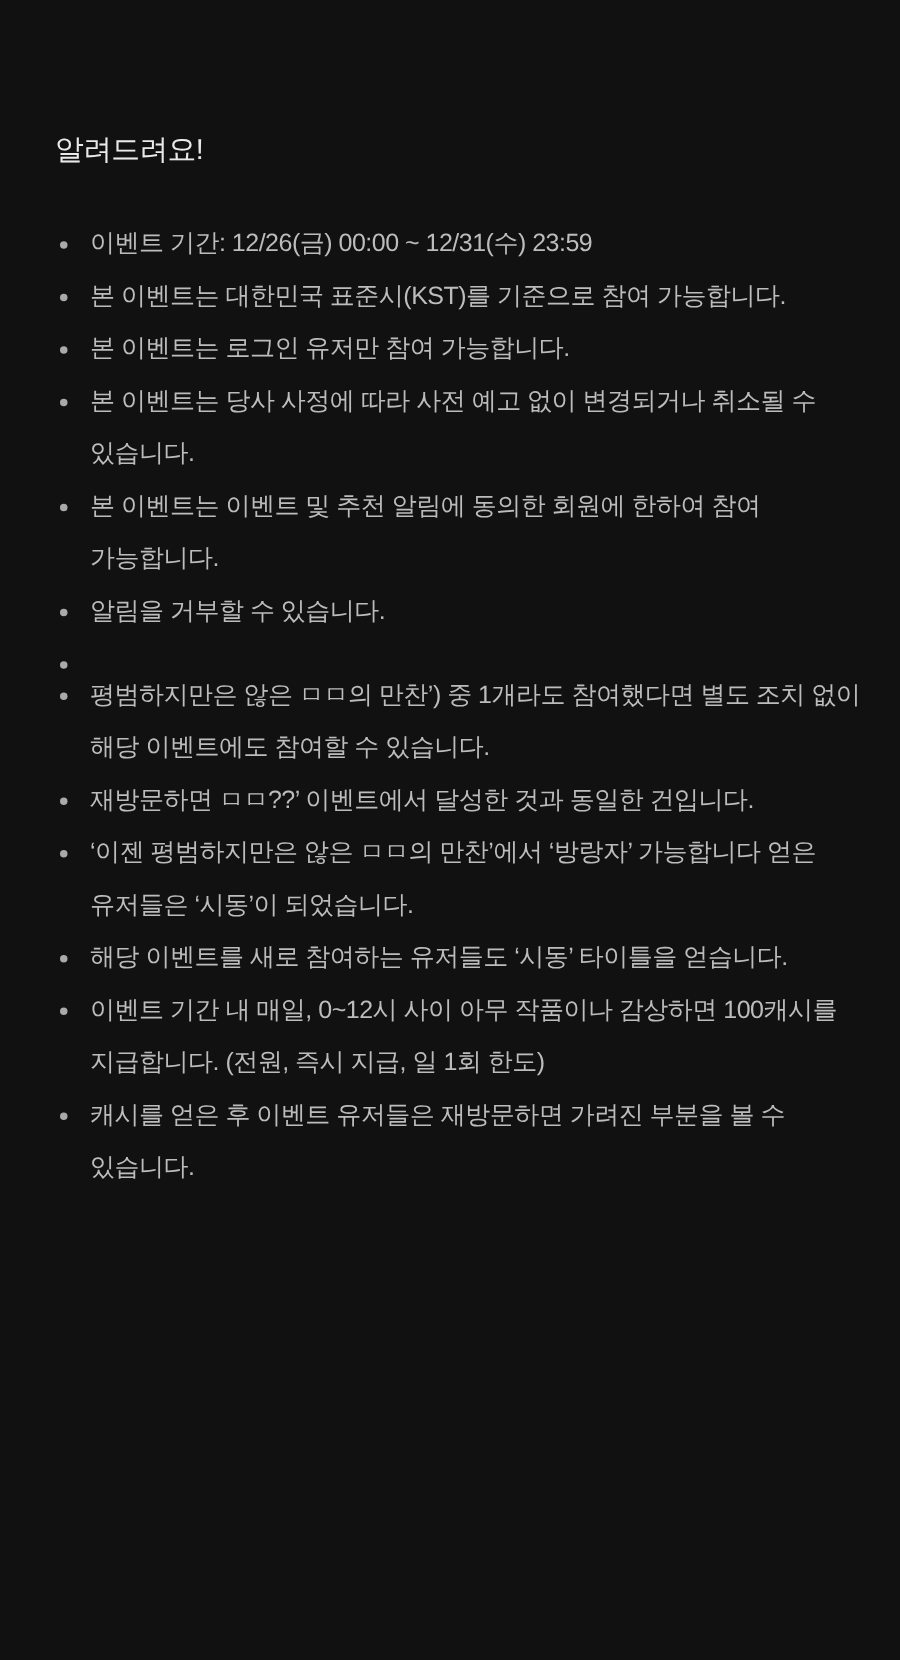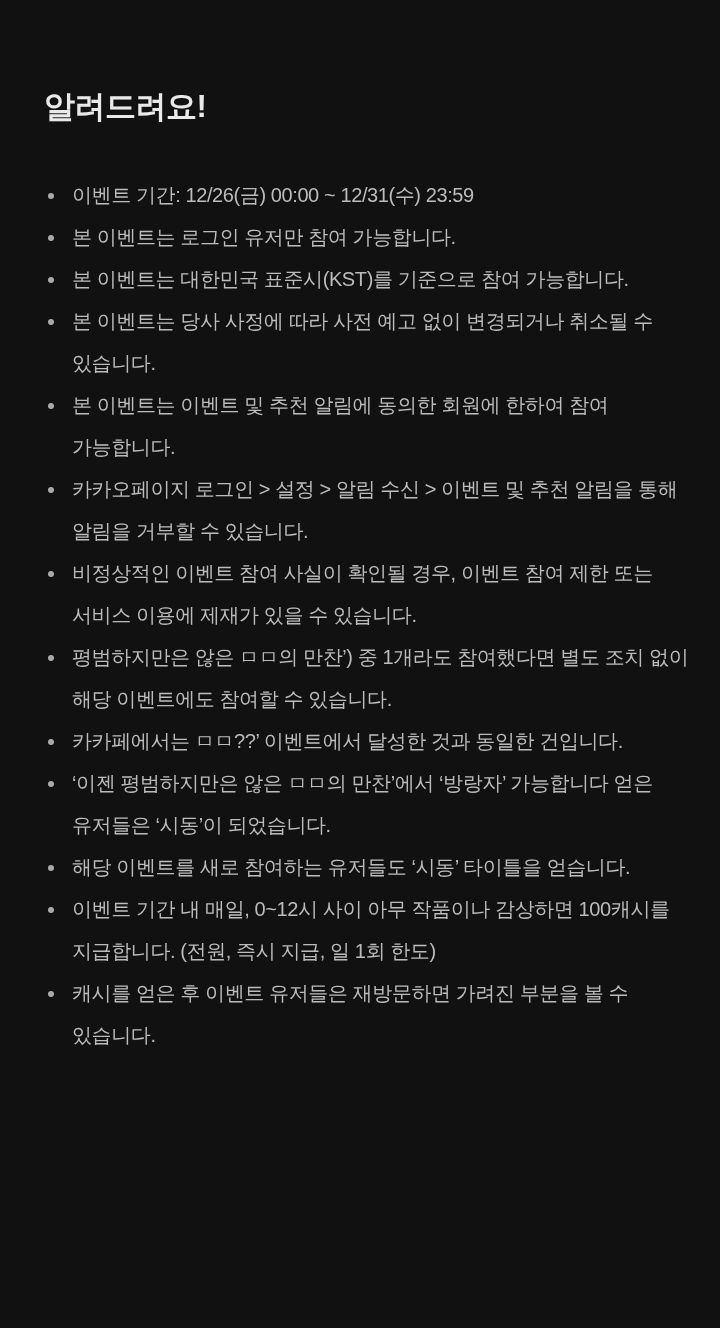--- a/index.html
+++ b/index.html
@@ -11,25 +11,25 @@
     position: relative;
     width: 720px;
     height: 1328px;
     background: #111111;
     overflow: hidden;
     font-family: "Liberation Sans", "DejaVu Sans", sans-serif;
   }
   .title {
     position: absolute;
     left: 44px;
-    top: 84px;
+    top: 96px;
     margin: 0;
-    font-size: 31px;
+    font-size: 23px;
     line-height: 46px;
-    font-weight: 700;
+    font-weight: 400;
     color: #e9e9e9;
     letter-spacing: -0.5px;
   }
   .notice-list {
     position: absolute;
     left: 0;
     top: 174px;
     width: 628px;
     margin: 0;
     padding: 0;
@@ -68,68 +68,63 @@
   <ul class="notice-list" id="notice-list">
       <li class="notice-item">
         <span class="dot"></span>
         <div class="lines">
           <div class="line">이벤트 기간: 12/26(금) 00:00 ~ 12/31(수) 23:59</div>
         </div>
       </li>
       <li class="notice-item">
         <span class="dot"></span>
         <div class="lines">
-          <div class="line">본 이벤트는 로그인 유저만 참여 가능합니다.</div>
+          <div class="line">본 이벤트는 대한민국 표준시(KST)를 기준으로 참여 가능합니다.</div>
         </div>
       </li>
       <li class="notice-item">
         <span class="dot"></span>
         <div class="lines">
-          <div class="line">본 이벤트는 대한민국 표준시(KST)를 기준으로 참여 가능합니다.</div>
+          <div class="line">본 이벤트는 로그인 유저만 참여 가능합니다.</div>
         </div>
       </li>
       <li class="notice-item">
         <span class="dot"></span>
         <div class="lines">
           <div class="line">본 이벤트는 당사 사정에 따라 사전 예고 없이 변경되거나 취소될 수</div>
           <div class="line">있습니다.</div>
         </div>
       </li>
       <li class="notice-item">
         <span class="dot"></span>
         <div class="lines">
           <div class="line">본 이벤트는 이벤트 및 추천 알림에 동의한 회원에 한하여 참여</div>
           <div class="line">가능합니다.</div>
         </div>
       </li>
       <li class="notice-item">
         <span class="dot"></span>
         <div class="lines">
-          <div class="line">카카오페이지 로그인 &gt; 설정 &gt; 알림 수신 &gt; 이벤트 및 추천 알림을 통해</div>
           <div class="line">알림을 거부할 수 있습니다.</div>
         </div>
       </li>
       <li class="notice-item">
         <span class="dot"></span>
-        <div class="lines">
-          <div class="line">비정상적인 이벤트 참여 사실이 확인될 경우, 이벤트 참여 제한 또는</div>
-          <div class="line">서비스 이용에 제재가 있을 수 있습니다.</div>
-        </div>
       </li>
       <li class="notice-item">
         <span class="dot"></span>
         <div class="lines">
           <div class="line">평범하지만은 않은 ㅁㅁ의 만찬’) 중 1개라도 참여했다면 별도 조치 없이</div>
           <div class="line">해당 이벤트에도 참여할 수 있습니다.</div>
         </div>
       </li>
       <li class="notice-item">
         <span class="dot"></span>
         <div class="lines">
-          <div class="line">카카페에서는 ㅁㅁ??’ 이벤트에서 달성한 것과 동일한 건입니다.</div>
+          <div class="line">재방문하면 ㅁㅁ??’ 이벤트에서 달성한 것과 동일한 건입니다.</div>
         </div>
       </li>
       <li class="notice-item">
         <span class="dot"></span>
         <div class="lines">
           <div class="line">‘이젠 평범하지만은 않은 ㅁㅁ의 만찬’에서 ‘방랑자’ 가능합니다 얻은</div>
           <div class="line">유저들은 ‘시동’이 되었습니다.</div>
         </div>
       </li>
       <li class="notice-item">

